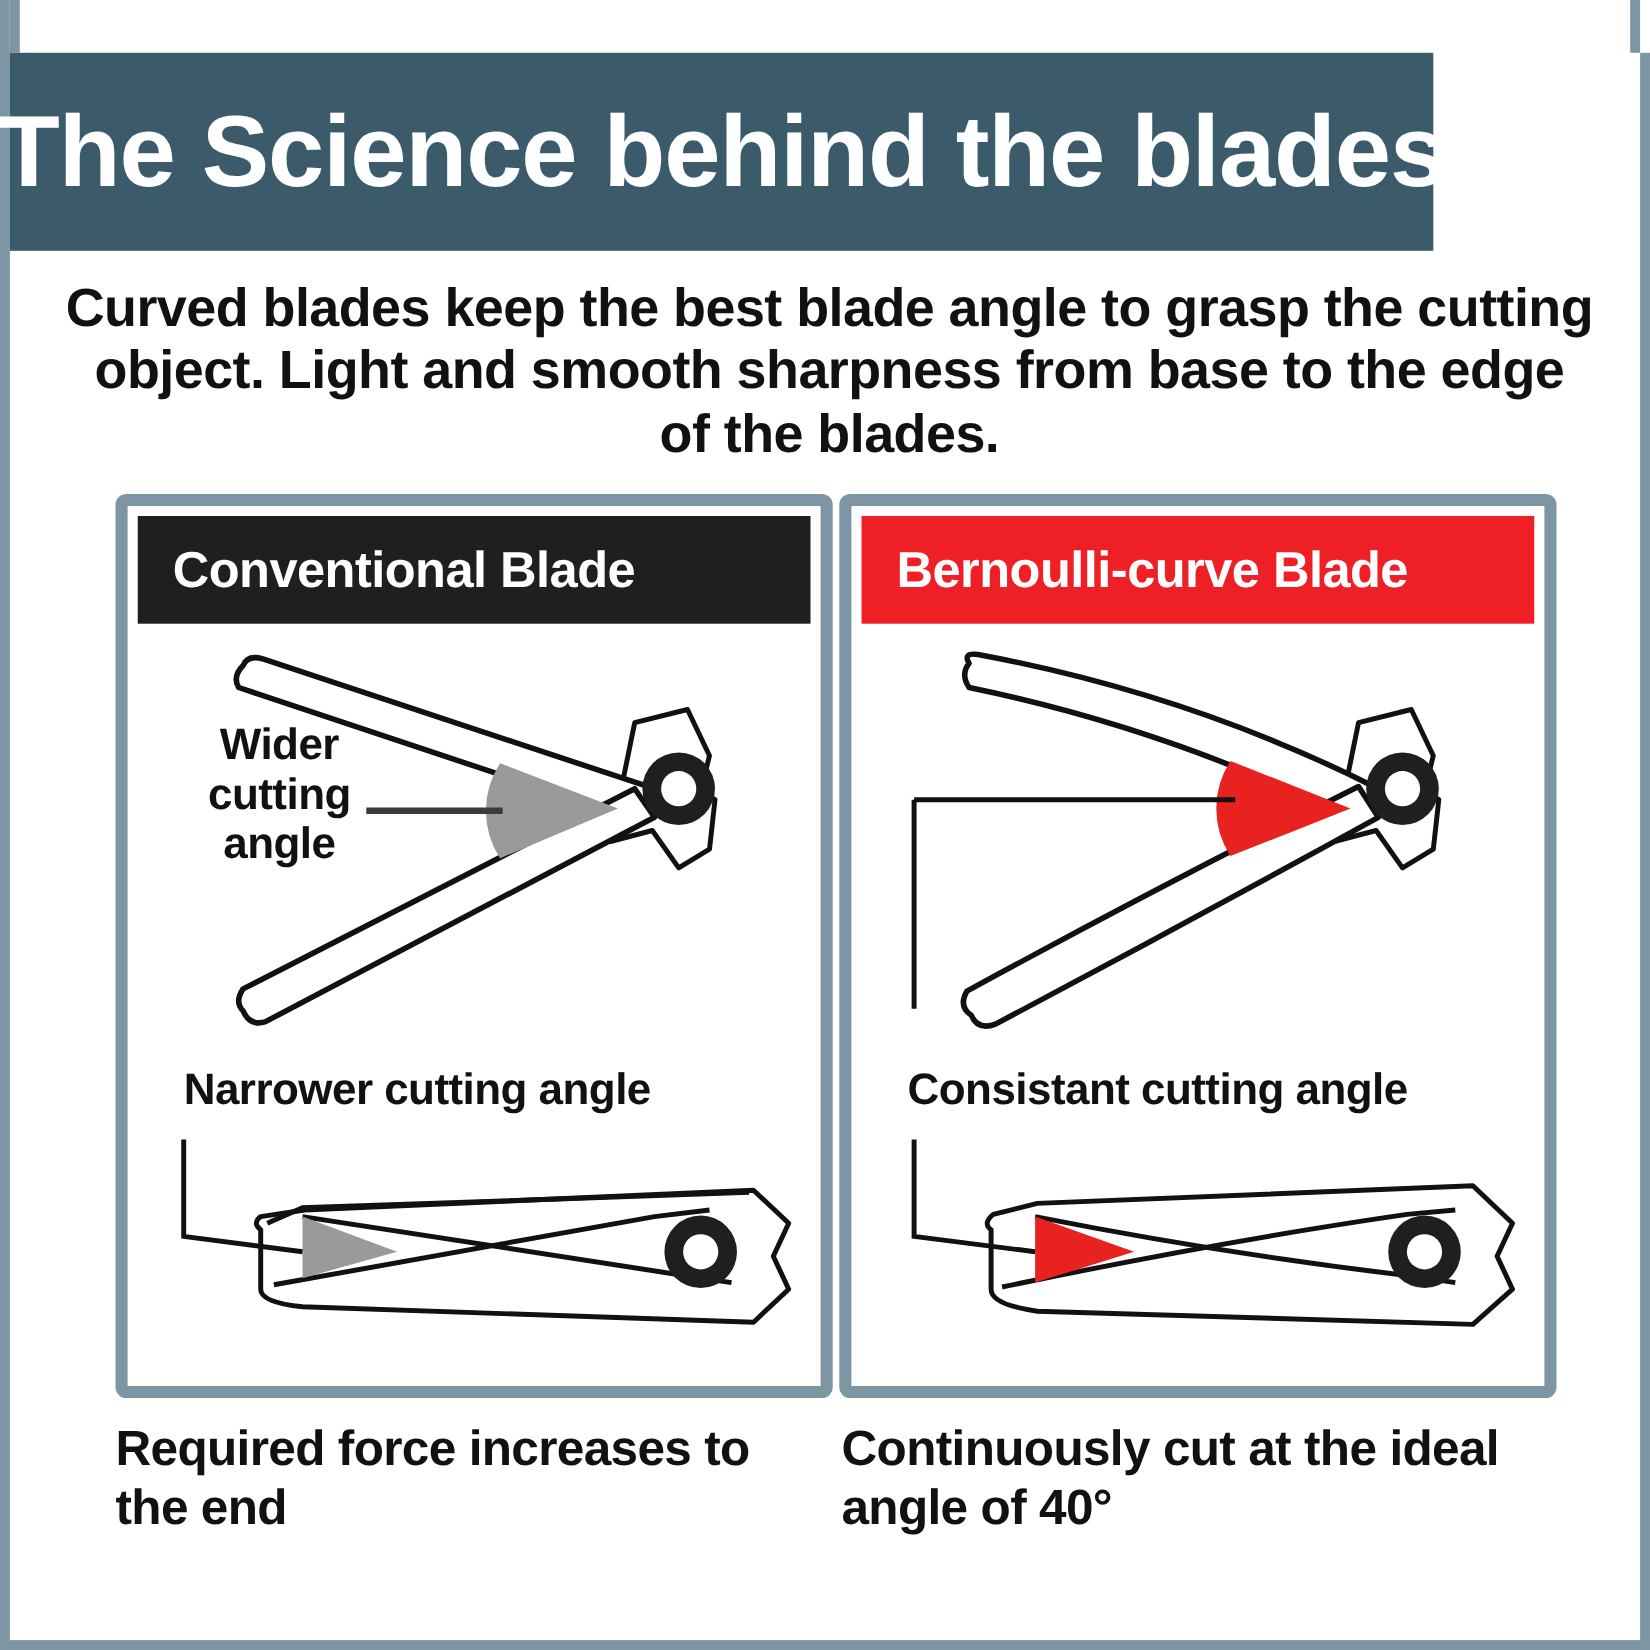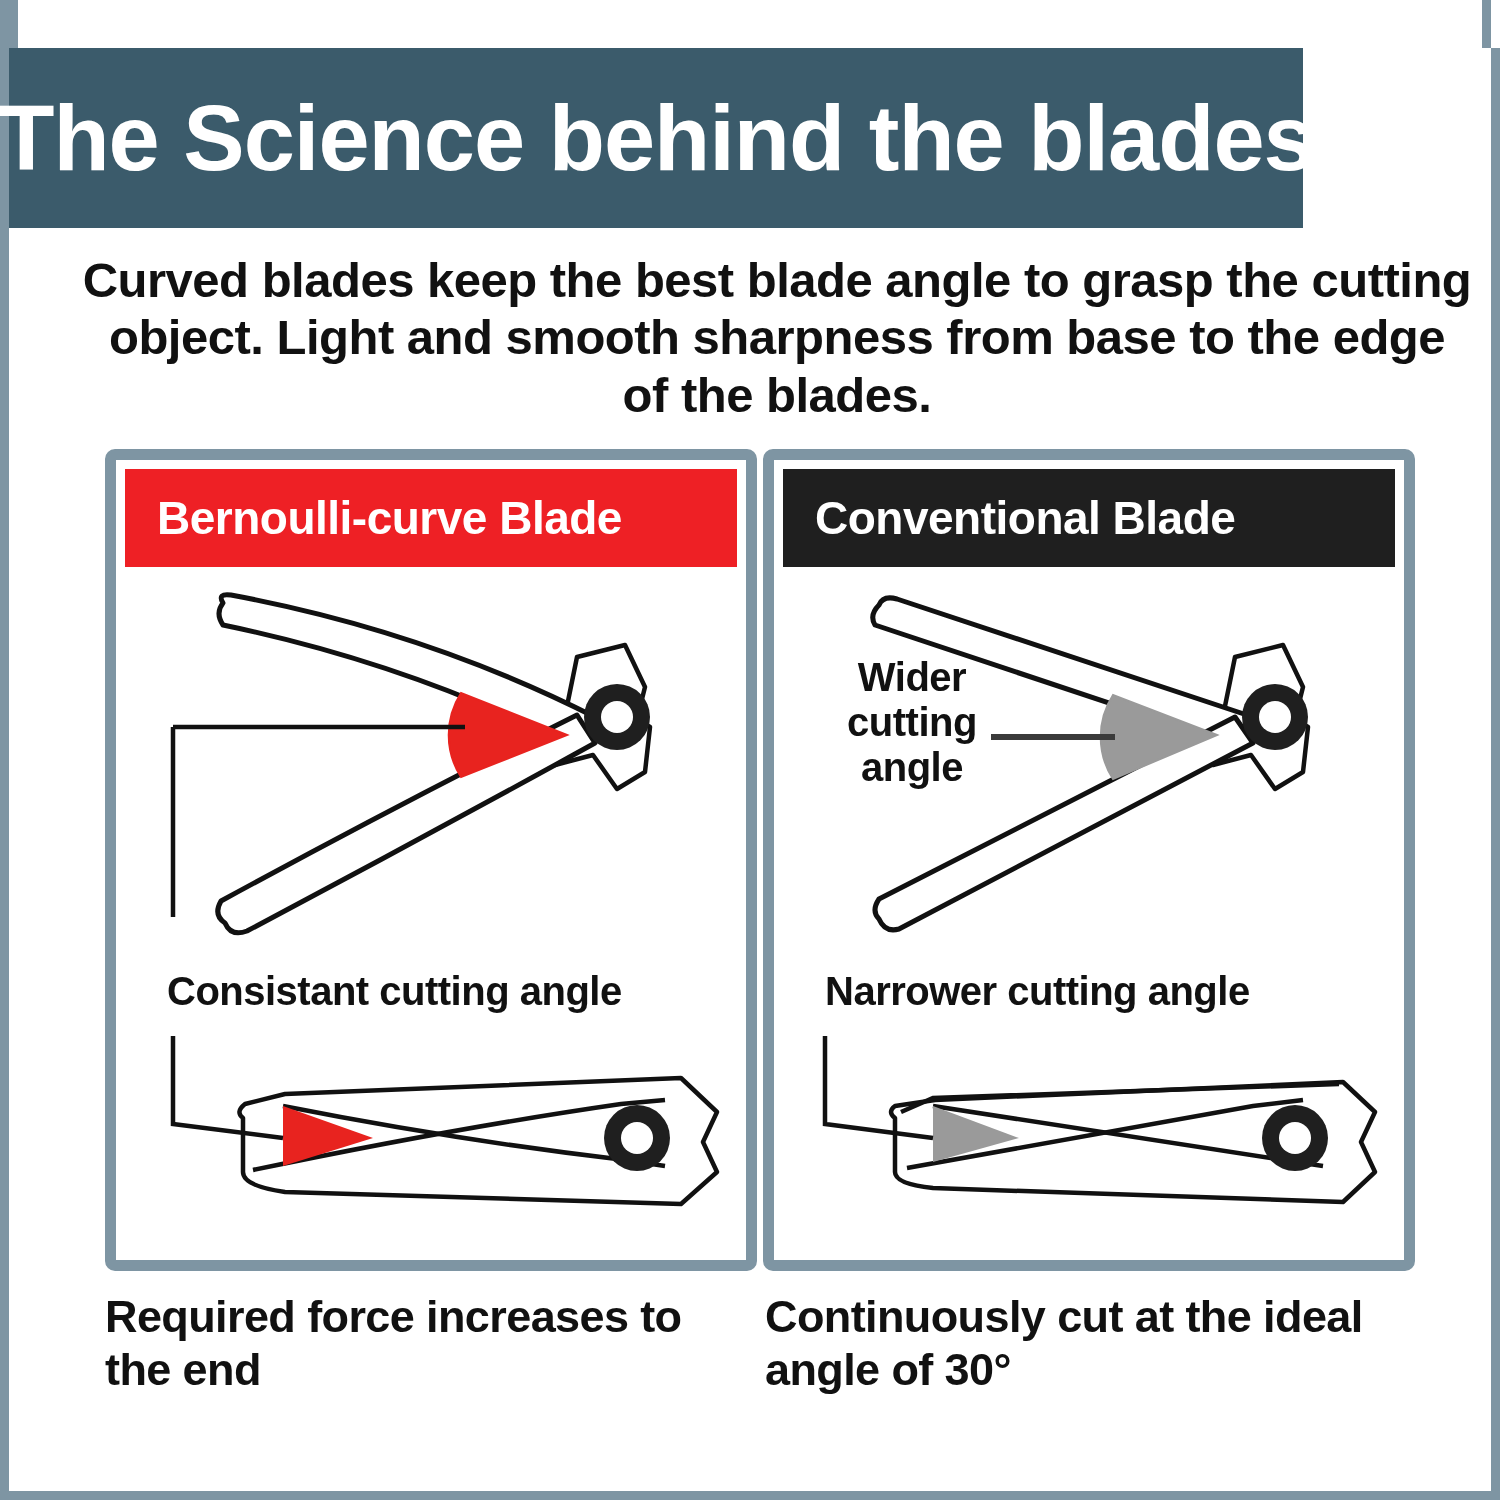--- a/index.html
+++ b/index.html
@@ -41,21 +41,20 @@
   }
 
   .subtitle{
     position:absolute;left:50px;top:252px;width:1390px;
     text-align:center;
     color:#111111;
     font-size:49px;
     font-weight:bold;
     line-height:1.17;
     letter-spacing:-0.5px;
-    margin-left:23px;
   }
 
   .panels{
     position:absolute;left:96px;top:449px;width:1310px;height:822px;
     display:flex;justify-content:space-between;
   }
   .panel{
     box-sizing:border-box;
     width:652px;height:822px;
     border:11px solid #7e95a3;
@@ -119,67 +118,20 @@
   <div class="top-strip-edge-l"></div>
   <div class="top-strip-edge-r"></div>
 
   <div class="header-bar">
     <div class="header-title">The Science behind the blades</div>
   </div>
 
   <div class="subtitle">Curved blades keep the best blade angle to grasp the cutting object. Light and smooth sharpness from base to the edge of the blades.</div>
 
   <div class="panels">
-
-    <div class="panel">
-      <div class="panel-inner">
-        <div class="panel-head red">
-          <span class="label">Bernoulli-curve Blade</span>
-        </div>
-
-        <div class="fig">
-          <svg viewBox="0 0 612 400" xmlns="http://www.w3.org/2000/svg">
-
-            <path d="M452 90 L500 78 L520 120 L512 152 L525 160 L520 205 L492 222 L468 188 L430 198 Z" fill="#ffffff" stroke="#111111" stroke-width="4.5" stroke-linejoin="round"></path>
-
-            <path d="M98 36 Q92 26 106 28 Q300 64 470 150 L446 178 Q282 96 98 58 Q90 46 98 36 Z" fill="#ffffff" stroke="#111111" stroke-width="5" stroke-linejoin="round"></path>
-
-            <path d="M100 356 Q88 348 96 334 Q276 236 452 148 L470 176 Q296 272 122 364 Q106 370 100 356 Z" fill="#ffffff" stroke="#111111" stroke-width="5" stroke-linejoin="round"></path>
-
-            <path d="M442 168 L336 126 A 78 78 0 0 0 336 210 Z" fill="#e8231f" stroke="#e8231f" stroke-width="2"></path>
-
-            <polyline points="48,160 48,350" fill="none" stroke="#111111" stroke-width="4.5"></polyline>
-            <polyline points="48,160 340,160" fill="none" stroke="#111111" stroke-width="4.5"></polyline>
-
-            <circle cx="492" cy="150" r="33" fill="#1f1f1f"></circle>
-            <circle cx="492" cy="150" r="16" fill="#ffffff"></circle>
-          </svg>
-        </div>
-
-        <div class="mid-label left-al">Consistant cutting angle</div>
-
-        <div class="fig" style="margin-top:6px;">
-          <svg viewBox="0 0 612 230" xmlns="http://www.w3.org/2000/svg">
-
-            <path d="M118 98 Q110 92 120 84 L160 74 L556 58 L592 92 L578 122 L592 152 L556 184 L160 172 Q118 166 118 152 Z" fill="#ffffff" stroke="#111111" stroke-width="4.5" stroke-linejoin="round"></path>
-
-            <path d="M128 150 Q330 108 496 84 L540 80" fill="none" stroke="#111111" stroke-width="4.5"></path>
-
-            <path d="M158 86 Q330 120 500 140 L540 146" fill="none" stroke="#111111" stroke-width="4.5"></path>
-
-            <path d="M158 86 L248 118 L158 146 Z" fill="#e8231f"></path>
-
-            <polyline points="48,16 48,104 158,118" fill="none" stroke="#111111" stroke-width="4.5"></polyline>
-
-            <circle cx="512" cy="118" r="33" fill="#1f1f1f"></circle>
-            <circle cx="512" cy="118" r="16" fill="#ffffff"></circle>
-          </svg>
-        </div>
-      </div>
-    </div>
 
     <div class="panel">
       <div class="panel-inner">
         <div class="panel-head dark">
           <span class="label">Conventional Blade</span>
         </div>
 
         <div class="fig">
           <svg viewBox="0 0 612 400" xmlns="http://www.w3.org/2000/svg">
 
@@ -222,20 +174,67 @@
 
             <polyline points="42,16 42,104 150,118" fill="none" stroke="#111111" stroke-width="4.5"></polyline>
 
             <circle cx="512" cy="118" r="33" fill="#1f1f1f"></circle>
             <circle cx="512" cy="118" r="16" fill="#ffffff"></circle>
           </svg>
         </div>
       </div>
     </div>
 
+    <div class="panel">
+      <div class="panel-inner">
+        <div class="panel-head red">
+          <span class="label">Bernoulli-curve Blade</span>
+        </div>
+
+        <div class="fig">
+          <svg viewBox="0 0 612 400" xmlns="http://www.w3.org/2000/svg">
+
+            <path d="M452 90 L500 78 L520 120 L512 152 L525 160 L520 205 L492 222 L468 188 L430 198 Z" fill="#ffffff" stroke="#111111" stroke-width="4.5" stroke-linejoin="round"></path>
+
+            <path d="M98 36 Q92 26 106 28 Q300 64 470 150 L446 178 Q282 96 98 58 Q90 46 98 36 Z" fill="#ffffff" stroke="#111111" stroke-width="5" stroke-linejoin="round"></path>
+
+            <path d="M100 356 Q88 348 96 334 Q276 236 452 148 L470 176 Q296 272 122 364 Q106 370 100 356 Z" fill="#ffffff" stroke="#111111" stroke-width="5" stroke-linejoin="round"></path>
+
+            <path d="M442 168 L336 126 A 78 78 0 0 0 336 210 Z" fill="#e8231f" stroke="#e8231f" stroke-width="2"></path>
+
+            <polyline points="48,160 48,350" fill="none" stroke="#111111" stroke-width="4.5"></polyline>
+            <polyline points="48,160 340,160" fill="none" stroke="#111111" stroke-width="4.5"></polyline>
+
+            <circle cx="492" cy="150" r="33" fill="#1f1f1f"></circle>
+            <circle cx="492" cy="150" r="16" fill="#ffffff"></circle>
+          </svg>
+        </div>
+
+        <div class="mid-label left-al">Consistant cutting angle</div>
+
+        <div class="fig" style="margin-top:6px;">
+          <svg viewBox="0 0 612 230" xmlns="http://www.w3.org/2000/svg">
+
+            <path d="M118 98 Q110 92 120 84 L160 74 L556 58 L592 92 L578 122 L592 152 L556 184 L160 172 Q118 166 118 152 Z" fill="#ffffff" stroke="#111111" stroke-width="4.5" stroke-linejoin="round"></path>
+
+            <path d="M128 150 Q330 108 496 84 L540 80" fill="none" stroke="#111111" stroke-width="4.5"></path>
+
+            <path d="M158 86 Q330 120 500 140 L540 146" fill="none" stroke="#111111" stroke-width="4.5"></path>
+
+            <path d="M158 86 L248 118 L158 146 Z" fill="#e8231f"></path>
+
+            <polyline points="48,16 48,104 158,118" fill="none" stroke="#111111" stroke-width="4.5"></polyline>
+
+            <circle cx="512" cy="118" r="33" fill="#1f1f1f"></circle>
+            <circle cx="512" cy="118" r="16" fill="#ffffff"></circle>
+          </svg>
+        </div>
+      </div>
+    </div>
+
   </div>
 
   <div class="captions">
     <div class="caption">Required force increases to the end</div>
-    <div class="caption right">Continuously cut at the ideal angle of 30°</div>
+    <div class="caption right">Continuously cut at the ideal angle of 40°</div>
   </div>
 
 </div>
 
 </body></html>

